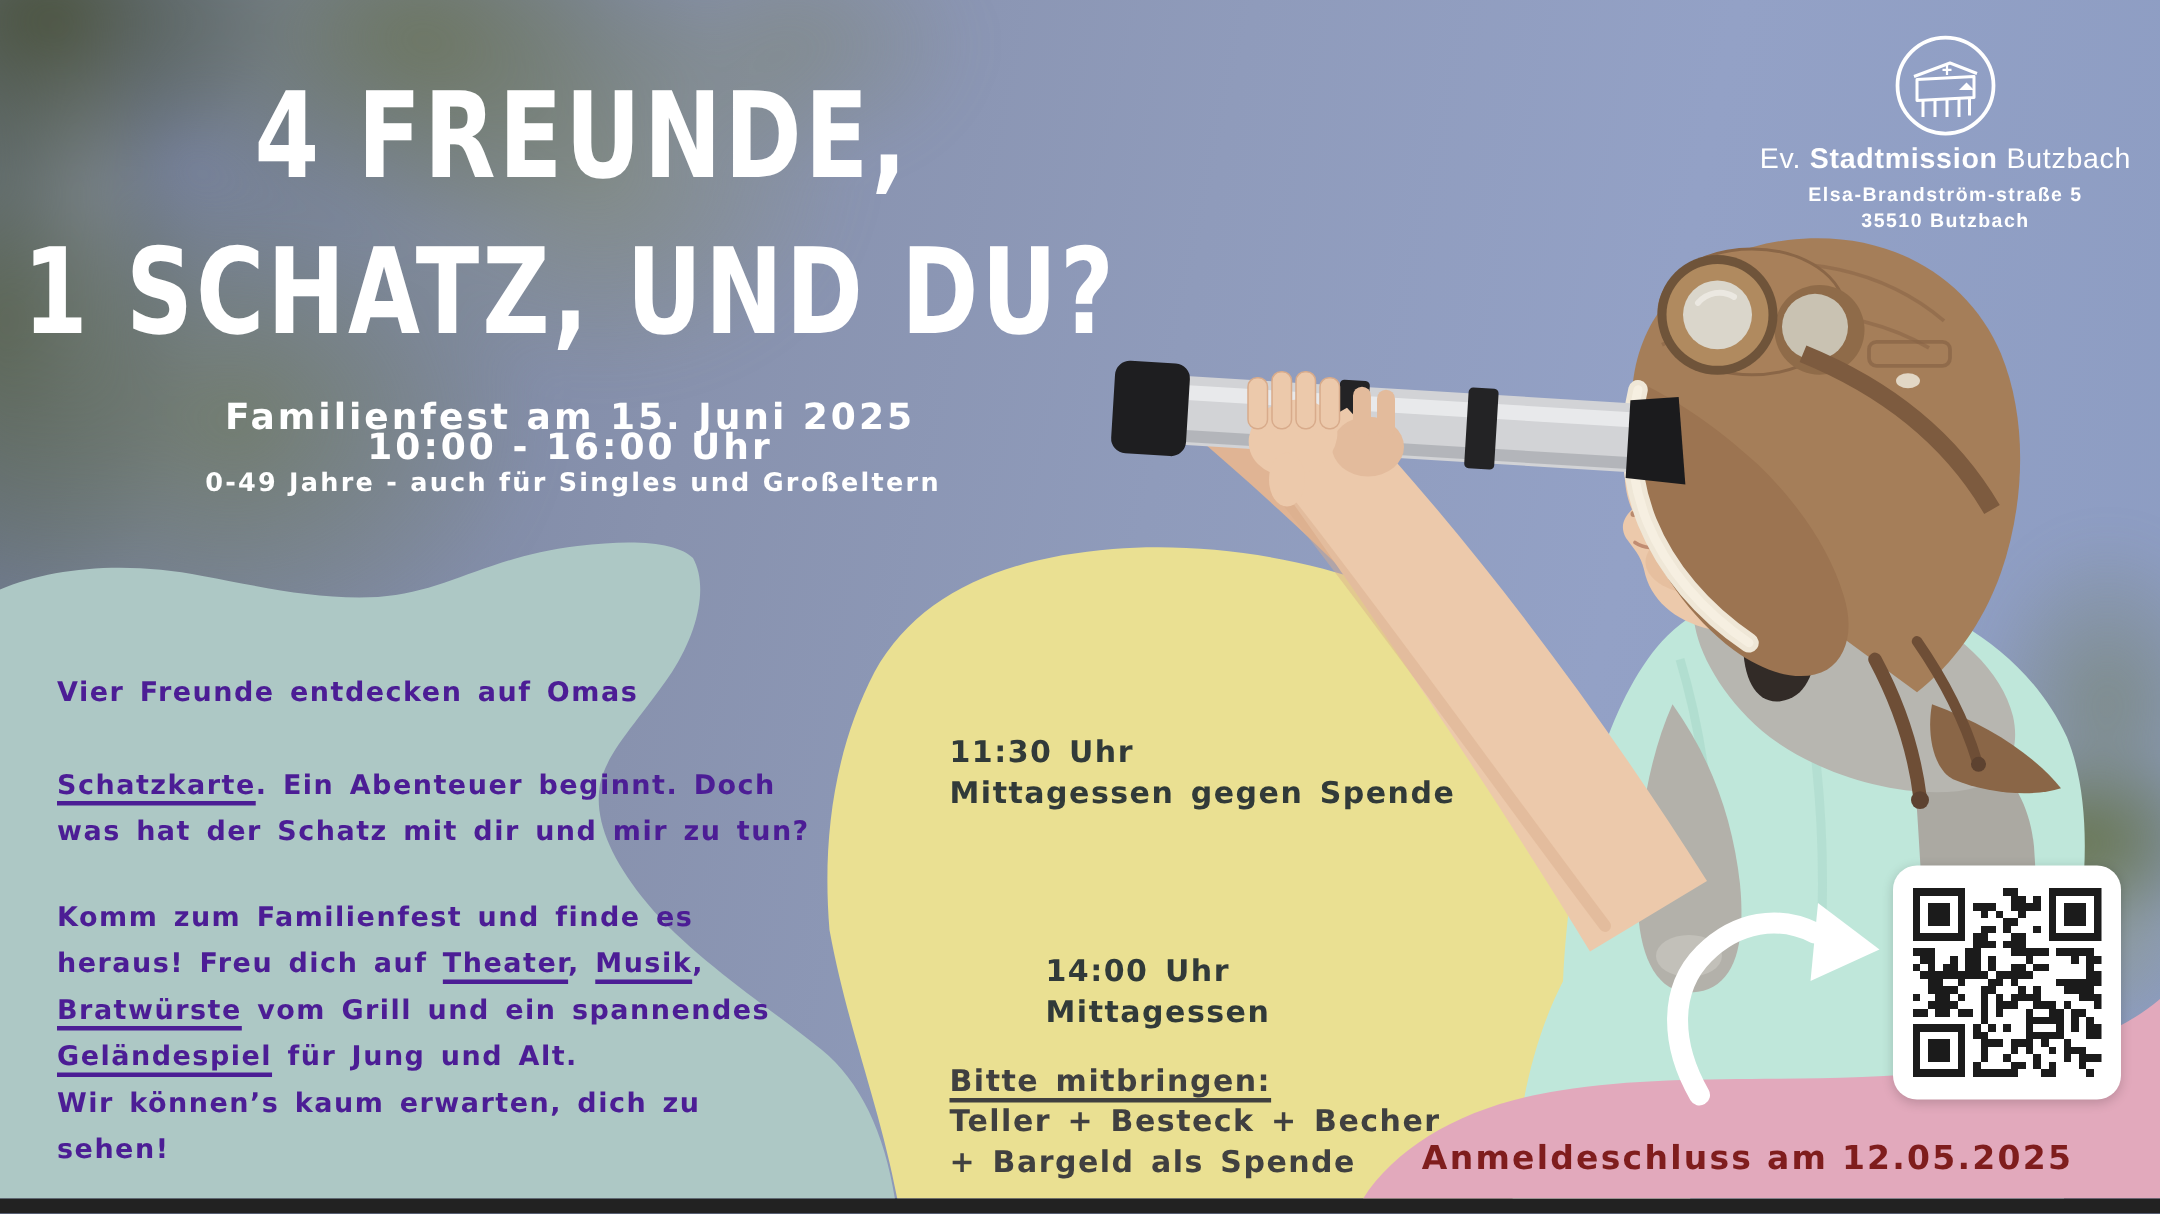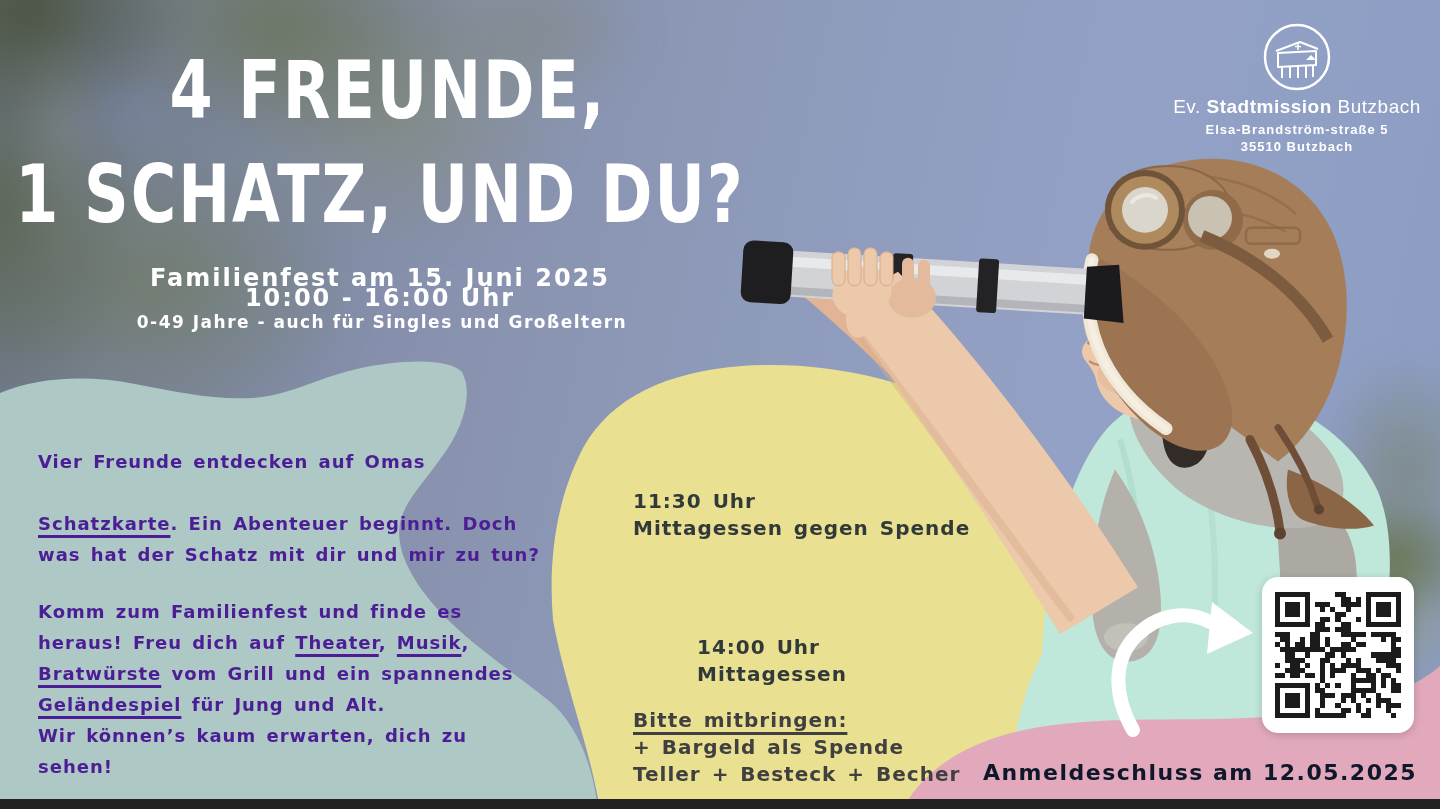--- a/index.html
+++ b/index.html
@@ -46,21 +46,21 @@
   .u{text-decoration:underline;text-underline-offset:5px;text-decoration-thickness:2.5px;}
   .sched{position:absolute;color:#313a39;font-weight:bold;font-size:20px;line-height:24px;
     letter-spacing:1px;word-spacing:3px;white-space:nowrap;}
   .sched .time{margin-bottom:3px;}
   .sched-0{left:601px;top:421px;}
   .sched-1{left:633px;top:489px;}
   .sched-2{left:665px;top:562px;}
   .sched-3{left:697px;top:635px;}
   .bring{position:absolute;left:633px;top:707px;color:#404040;font-weight:bold;font-size:20px;
     line-height:27px;letter-spacing:1px;word-spacing:3px;white-space:nowrap;}
-  .deadline{position:absolute;left:1200px;top:760px;transform:translateX(-50%);color:#0f172a;
+  .deadline{position:absolute;left:1165px;top:760px;transform:translateX(-50%);color:#7f1d1d;
     font-weight:bold;font-size:22px;letter-spacing:1.5px;white-space:nowrap;}
   .qr-box{position:absolute;left:1262px;top:577px;width:152px;height:156px;background:#fff;
     border-radius:16px;box-shadow:0 2px 8px rgba(0,0,0,.18);
     display:flex;align-items:center;justify-content:center;}
 </style>
 </head>
 <body>
 
 <div class="canvas">
 
@@ -488,19 +488,19 @@
     <div class="time">11:30 Uhr</div>
     <div class="lbl">Mittagessen gegen Spende</div>
   </div>
   <div class="sched sched-3">
     <div class="time">14:00 Uhr</div>
     <div class="lbl">Mittagessen</div>
   </div>
 
   <div class="bring">
     <div><span class="u">Bitte mitbringen:</span></div>
+    <div>Teller + Besteck + Becher</div>
     <div>+ Bargeld als Spende</div>
-    <div>Teller + Besteck + Becher</div>
   </div>
 
   <div class="deadline">Anmeldeschluss am 12.05.2025</div>
 
 </div>
 
 </body></html>

